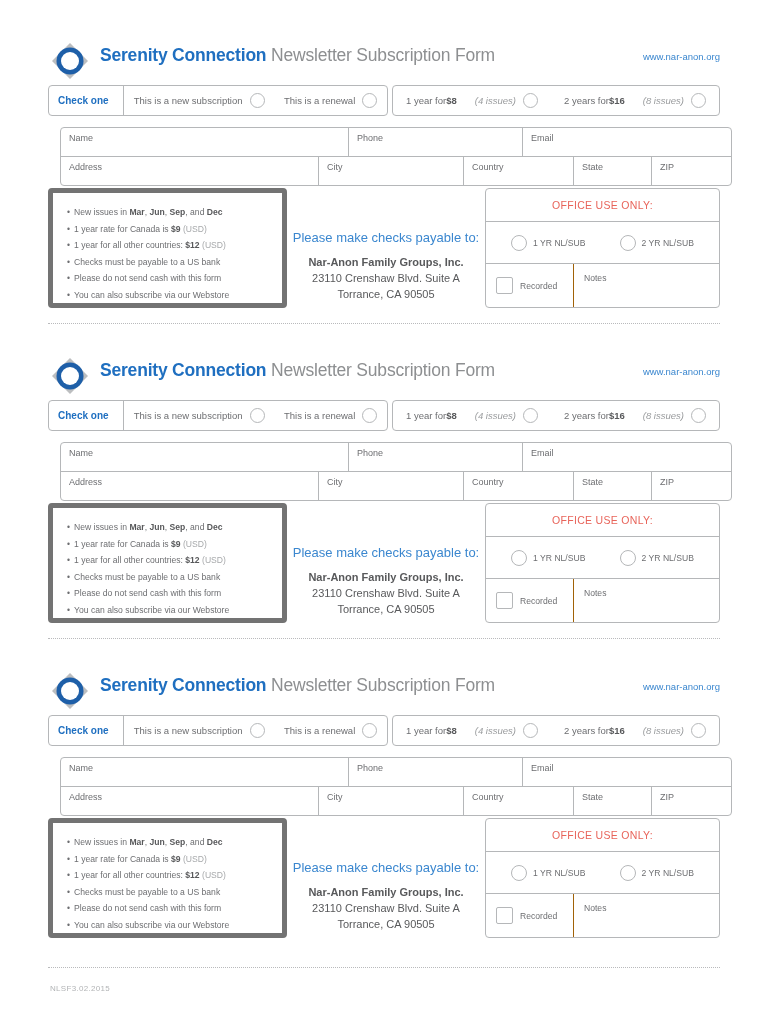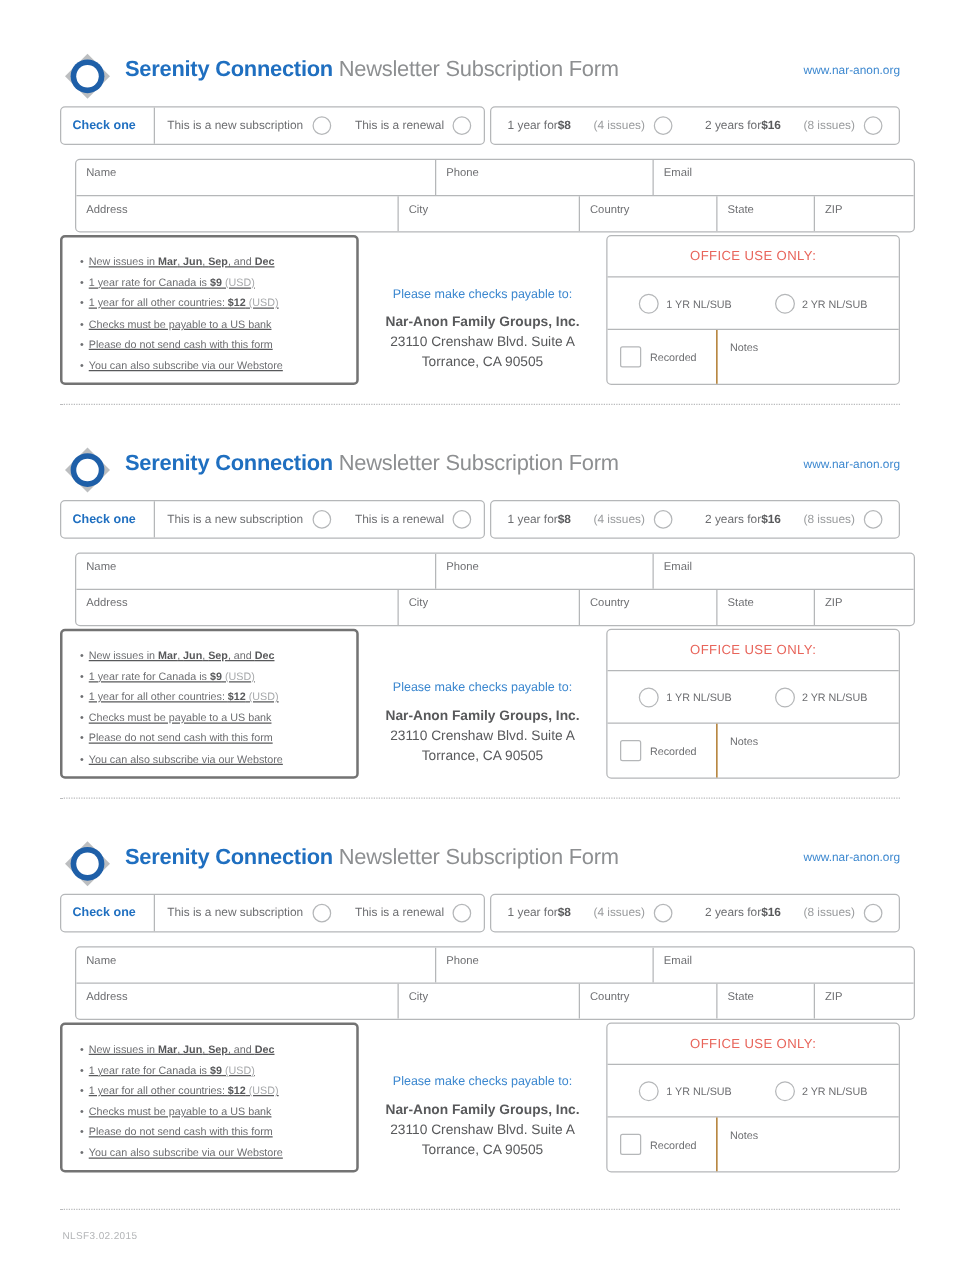--- a/index.html
+++ b/index.html
@@ -127,21 +127,21 @@
   .radio {
     display: inline-block;
     width: 13px;
     height: 13px;
     border: 1px solid #b5b7b9;
     border-radius: 50%;
     margin-left: 7px;
     flex: 0 0 auto;
   }
   .amt { font-weight: bold; color: #58595b; }
-  .iss { color: #9a9c9e; margin-left: 18px; }
+  .iss { font-style: italic; color: #9a9c9e; margin-left: 18px; }
 
   
   .fields {
     position: absolute;
     top: 87px;
     left: 0;
     width: 672px;
     border: 1px solid #b5b7b9;
     border-radius: 4px;
     box-sizing: border-box;
@@ -166,25 +166,24 @@
   .bottom {
     position: absolute;
     top: 148px;
     left: 0;
     width: 672px;
     height: 120px;
     display: flex;
   }
   .bullets {
     flex: 0 0 239px;
-    border: 2px solid #737373;
+    border: 5px solid #737373;
     border-radius: 4px;
     box-sizing: border-box;
     padding: 11px 8px 0 14px;
-    text-decoration: underline;
   }
   .bullets li {
     list-style: none;
     font-size: 8.6px;
     color: #6d6e71;
     line-height: 16.6px;
     white-space: nowrap;
     position: relative;
     padding-left: 7px;
   }
@@ -199,21 +198,21 @@
   .b { font-weight: bold; color: #58595b; }
   .g { color: #a7a9ab; }
 
   .payto {
     flex: 1 1 auto;
     text-align: center;
     padding-top: 42px;
     box-sizing: border-box;
   }
   .payto .pay-lead {
-    font-size: 10px;
+    font-size: 13px;
     color: #3b87cf;
     margin-bottom: 9px;
   }
   .payto .pay-line {
     font-size: 11px;
     color: #58595b;
     line-height: 16px;
   }
   .payto .pay-line.n1 { font-weight: bold; }
 

